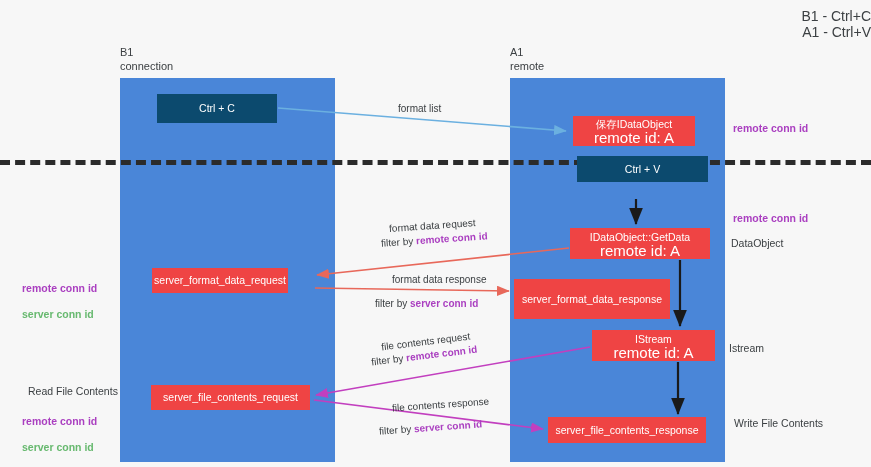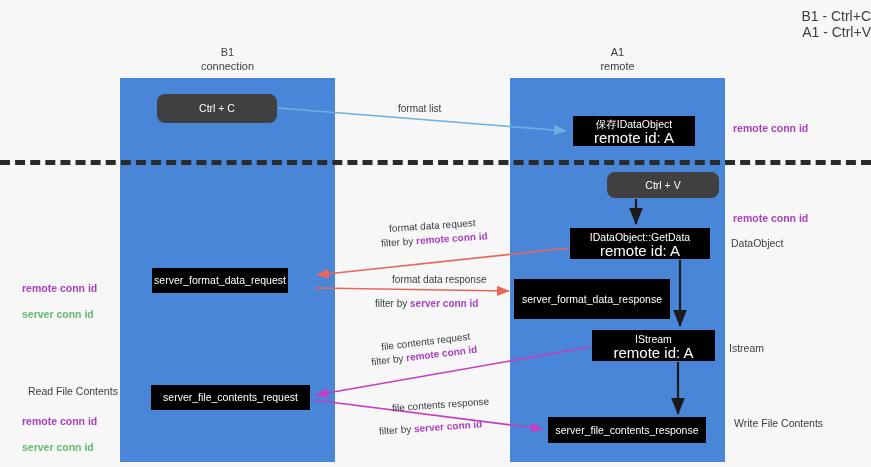--- a/index.html
+++ b/index.html
@@ -17,21 +17,21 @@
 
   .lane {
     position: absolute;
     background: #4a86d8;
   }
   #lane-b1 { left: 120px; top: 78px; width: 215px; height: 384px; }
   #lane-a1 { left: 510px; top: 78px; width: 215px; height: 384px; }
 
   .lane-header {
     position: absolute;
-    text-align: center;
+    text-align: left;
     font-size: 11px;
     line-height: 14px;
     color: #3c4043;
     white-space: pre-line;
   }
   #hdr-b1 { left: 120px; top: 45px; width: 215px; }
   #hdr-a1 { left: 510px; top: 45px; width: 215px; }
 
   #title {
     position: absolute;
@@ -50,26 +50,26 @@
     align-items: center;
     justify-content: center;
     text-align: center;
     color: #ffffff;
     font-size: 10.5px;
     line-height: 13px;
     box-sizing: border-box;
     padding: 2px 4px;
   }
   .node .l2 { font-size: 15px; }
-  .green { background: #404040; border-radius: 8px; }
-  .orange { background: #000000; }
+  .green { background: #0c4a6e; }
+  .orange { background: #ef4444; }
 
   #n-ctrlc { left: 157px; top: 94px; width: 120px; height: 29px; }
   #n-idataobject { left: 573px; top: 116px; width: 122px; height: 30px; }
-  #n-ctrlv { left: 577px; top: 172px; width: 112px; height: 26px; margin-left: 30px; }
+  #n-ctrlv { left: 577px; top: 156px; width: 131px; height: 26px; }
   #n-getdata { left: 570px; top: 228px; width: 140px; height: 31px; }
   #n-sfdreq { left: 152px; top: 268px; width: 136px; height: 25px; }
   #n-sfdresp { left: 514px; top: 279px; width: 156px; height: 40px; }
   #n-istream { left: 592px; top: 330px; width: 123px; height: 31px; }
   #n-sfcreq { left: 151px; top: 385px; width: 159px; height: 25px; }
   #n-sfcresp { left: 548px; top: 417px; width: 158px; height: 26px; }
 
   .side-label {
     position: absolute;
     font-size: 10.5px;

